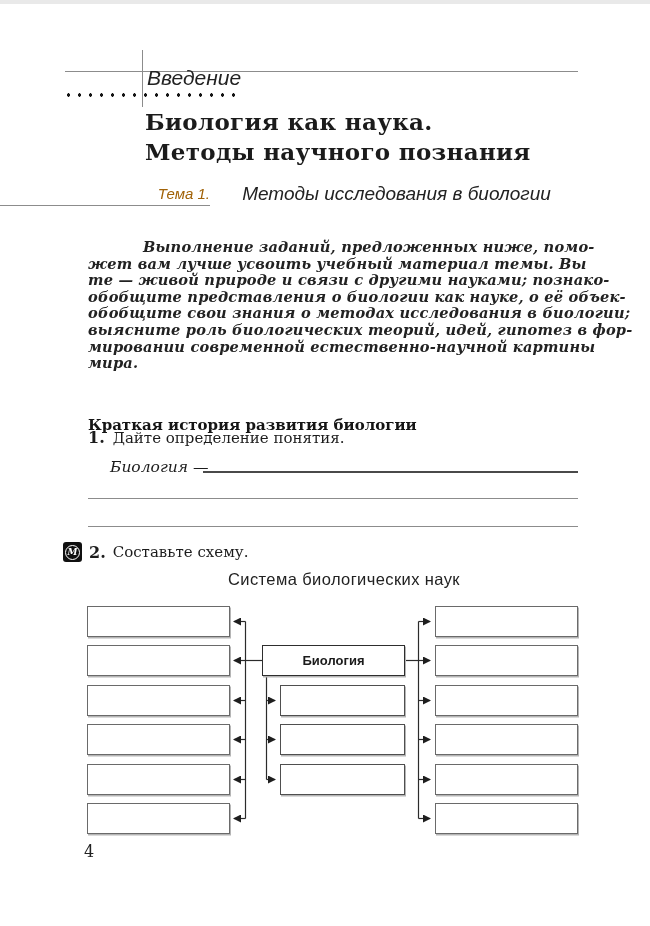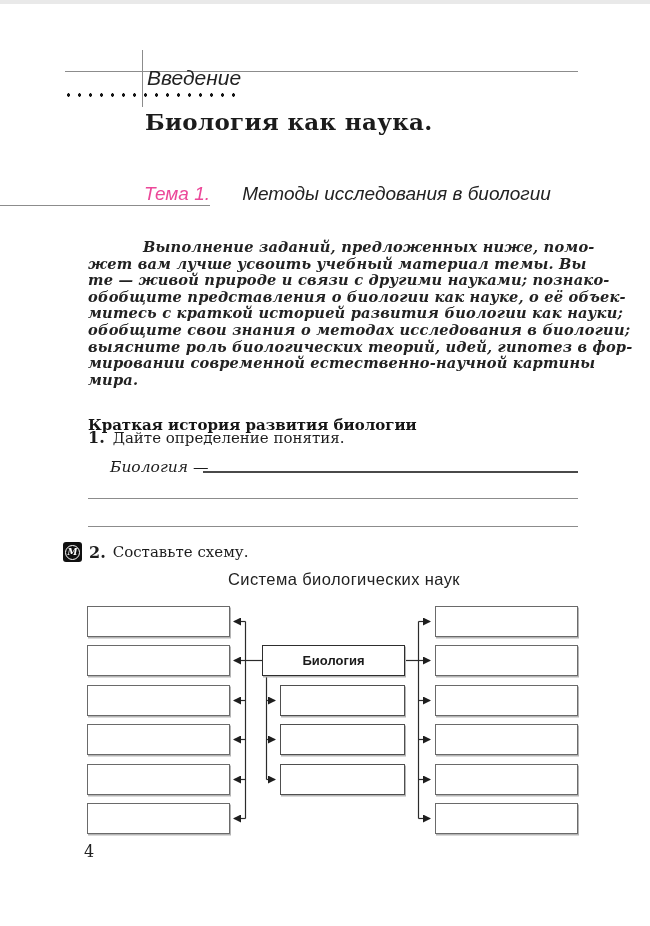--- a/index.html
+++ b/index.html
@@ -25,21 +25,21 @@
   
   .main-title{
     left:145px;top:103px;width:460px;
     font-weight:bold;font-size:23px;line-height:30px;color:#1b1b1b;
     letter-spacing:0.3px;
   }
   
   .theme-label{
     left:118px;top:176px;width:92px;text-align:right;
     font-family:"Liberation Sans","DejaVu Sans",sans-serif;
-    font-style:italic;font-size:19px;line-height:28px;color:#ec4899;
+    font-style:italic;font-size:15px;line-height:28px;color:#a16207;
   }
   .theme-underline{left:0;top:201px;width:210px;height:1px;background:#8c8c8c;}
   .theme-title{
     left:215px;top:176px;width:363px;text-align:center;
     font-family:"Liberation Sans","DejaVu Sans",sans-serif;
     font-style:italic;font-size:19px;line-height:28px;color:#222;
   }
   
   .intro{
     left:88px;top:235px;width:490px;
@@ -100,34 +100,34 @@
 
 <div class="page">
 
   <div class="abs top-rule"></div>
   <div class="abs v-rule"></div>
   <div class="abs section-label">Введение</div>
   <div class="abs dotted-rule"></div>
 
   <div class="abs main-title">
     <div>Биология как наука.</div>
+    <div>Методы научного познания</div>
   </div>
 
   <div class="abs theme-underline"></div>
   <div class="abs theme-label">Тема 1.</div>
   <div class="abs theme-title">
     <div>Методы исследования в биологии</div>
   </div>
 
   <div class="abs intro">
     <div class="ln first">Выполнение заданий, предложенных ниже, помо-</div>
     <div class="ln">жет вам лучше усвоить учебный материал темы. Вы</div>
     <div class="ln">те — живой природе и связи с другими науками; познако-</div>
     <div class="ln">обобщите представления о биологии как науке, о её объек-</div>
-    <div class="ln">митесь с краткой историей развития биологии как науки;</div>
     <div class="ln">обобщите свои знания о методах исследования в биологии;</div>
     <div class="ln">выясните роль биологических теорий, идей, гипотез в фор-</div>
     <div class="ln">мировании современной естественно-научной картины</div>
     <div class="ln last">мира.</div>
   </div>
 
   <div class="abs sec-heading">Краткая история развития биологии</div>
 
   <div class="abs task-row task1-row">
     <span class="task-num">1.</span>

